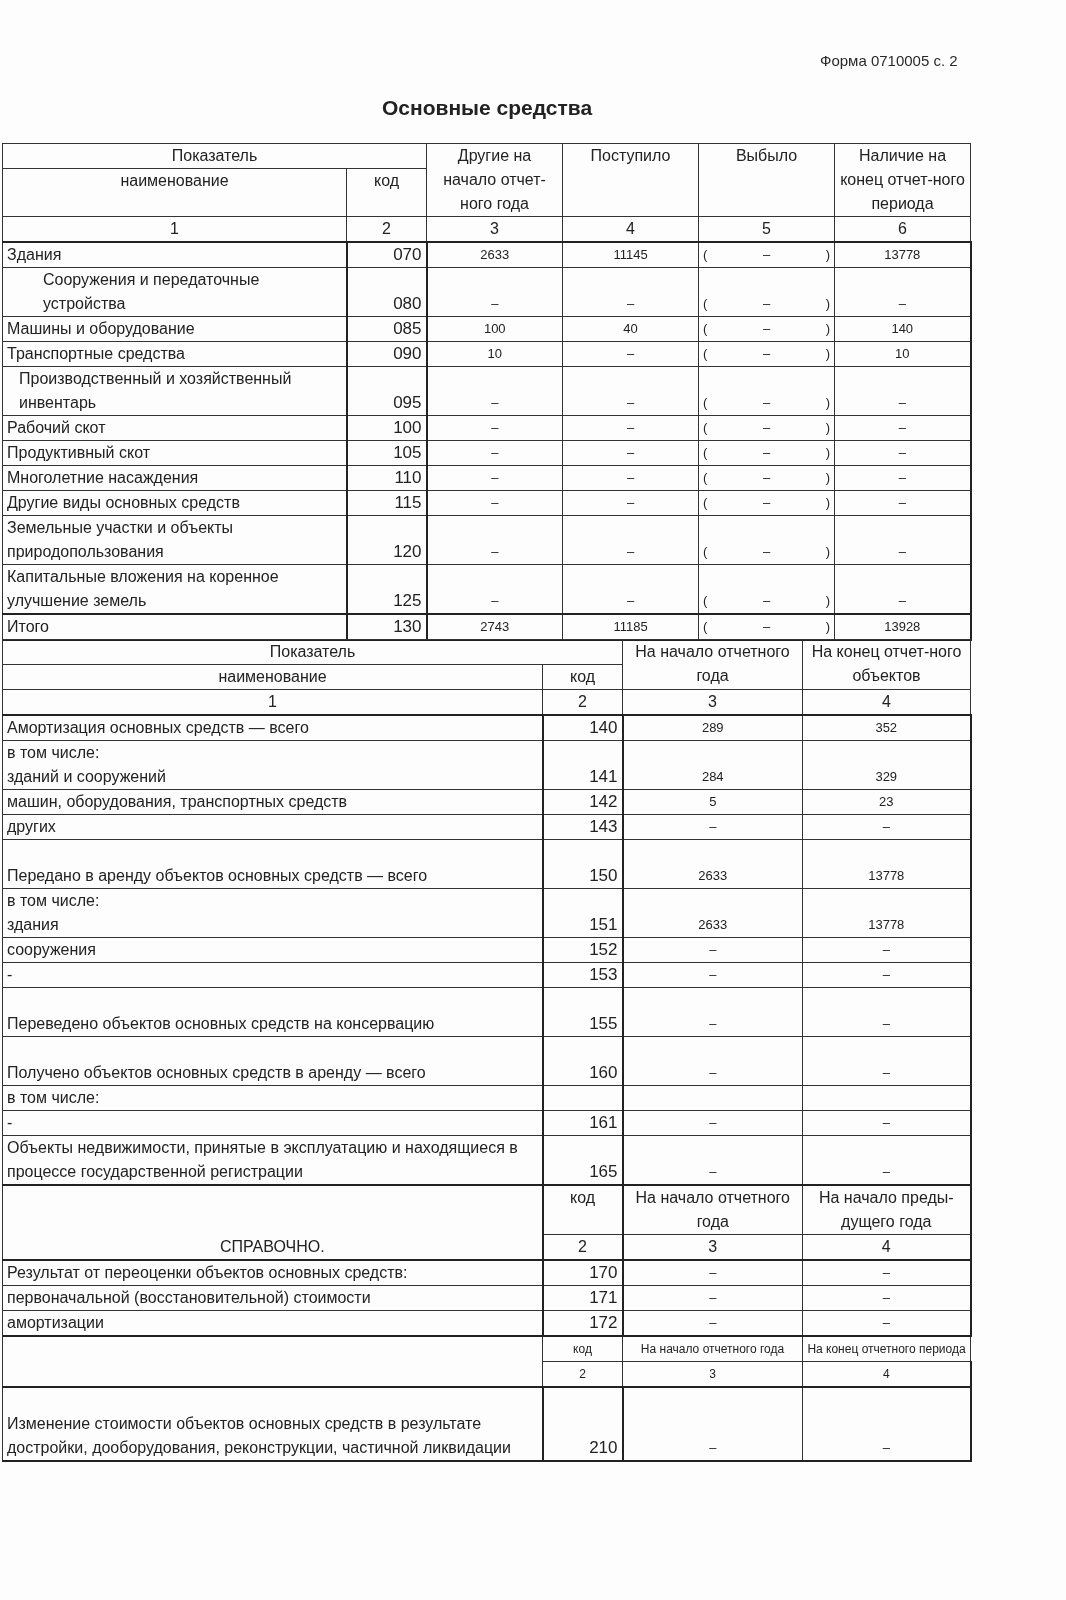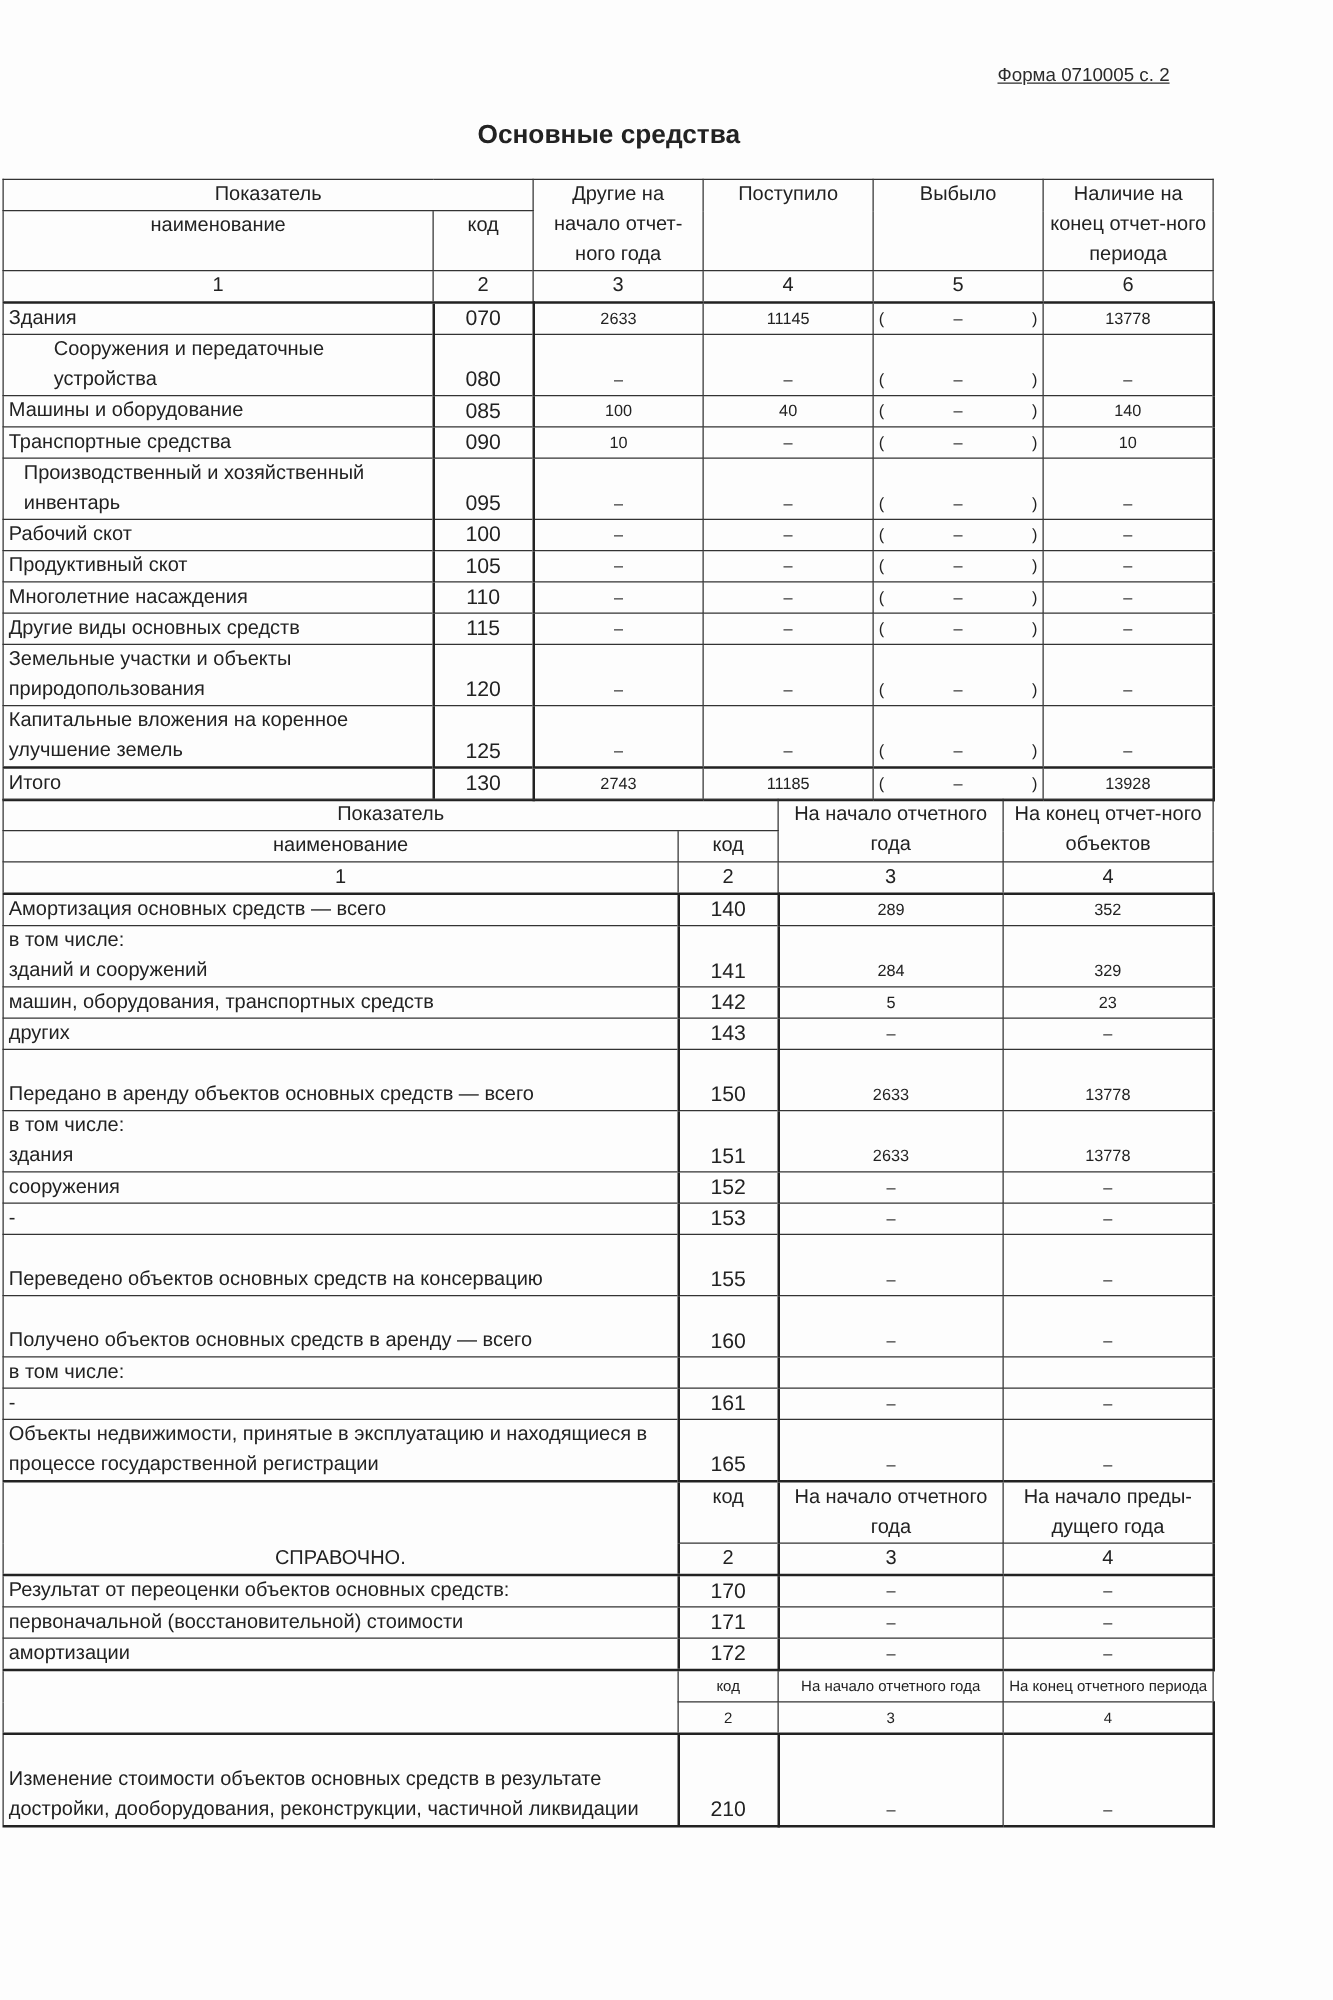--- a/index.html
+++ b/index.html
@@ -1,23 +1,23 @@
 <!DOCTYPE html>
 <html><head>
 <meta charset="utf-8">
 <style>
   html, body { margin: 0; padding: 0; background: #fdfdfd; }
   body { width: 1066px; height: 1600px; position: relative; overflow: hidden;
          font-family: "Liberation Sans", sans-serif; color: #1a1a1a; }
-  .form-code { position: absolute; top: 52px; left: 798px; font-size: 15px; color: #2a2a2a; text-decoration: underline; }
+  .form-code { position: absolute; top: 52px; left: 820px; font-size: 15px; color: #2a2a2a; }
   .page-title { position: absolute; top: 96px; left: 382px; font-size: 21px; font-weight: bold; color: #222; }
   table { border-collapse: collapse; position: absolute; table-layout: fixed; }
   td { border: 1px solid #333; padding: 0 4px; font-size: 16px; color: #222; vertical-align: bottom; line-height: 24px; }
   td.num { text-align: center; font-size: 13px; }
-  td.code { text-align: center; font-size: 17px; border-left: 2px solid #222; border-right: 2px solid #222; }
+  td.code { text-align: right; font-size: 17px; border-left: 2px solid #222; border-right: 2px solid #222; }
   .thick-top td { border-top: 2px solid #222; }
   .thick-bottom td { border-bottom: 2px solid #222; }
   td.right-thick { border-right: 2px solid #222; }
   td.paren { padding: 0; }
   .paren-wrap { display: flex; justify-content: space-between; padding: 0 4px; font-size: 13px; }
   .hdr td { font-size: 16px; line-height: 24px; text-align: center; vertical-align: top; }
   #t1 { top: 143px; left: 2px; width: 968px; }
   #t2 { top: 639px; left: 2px; width: 968px; }
   .small-hdr td { font-size: 12px; }
 </style>

